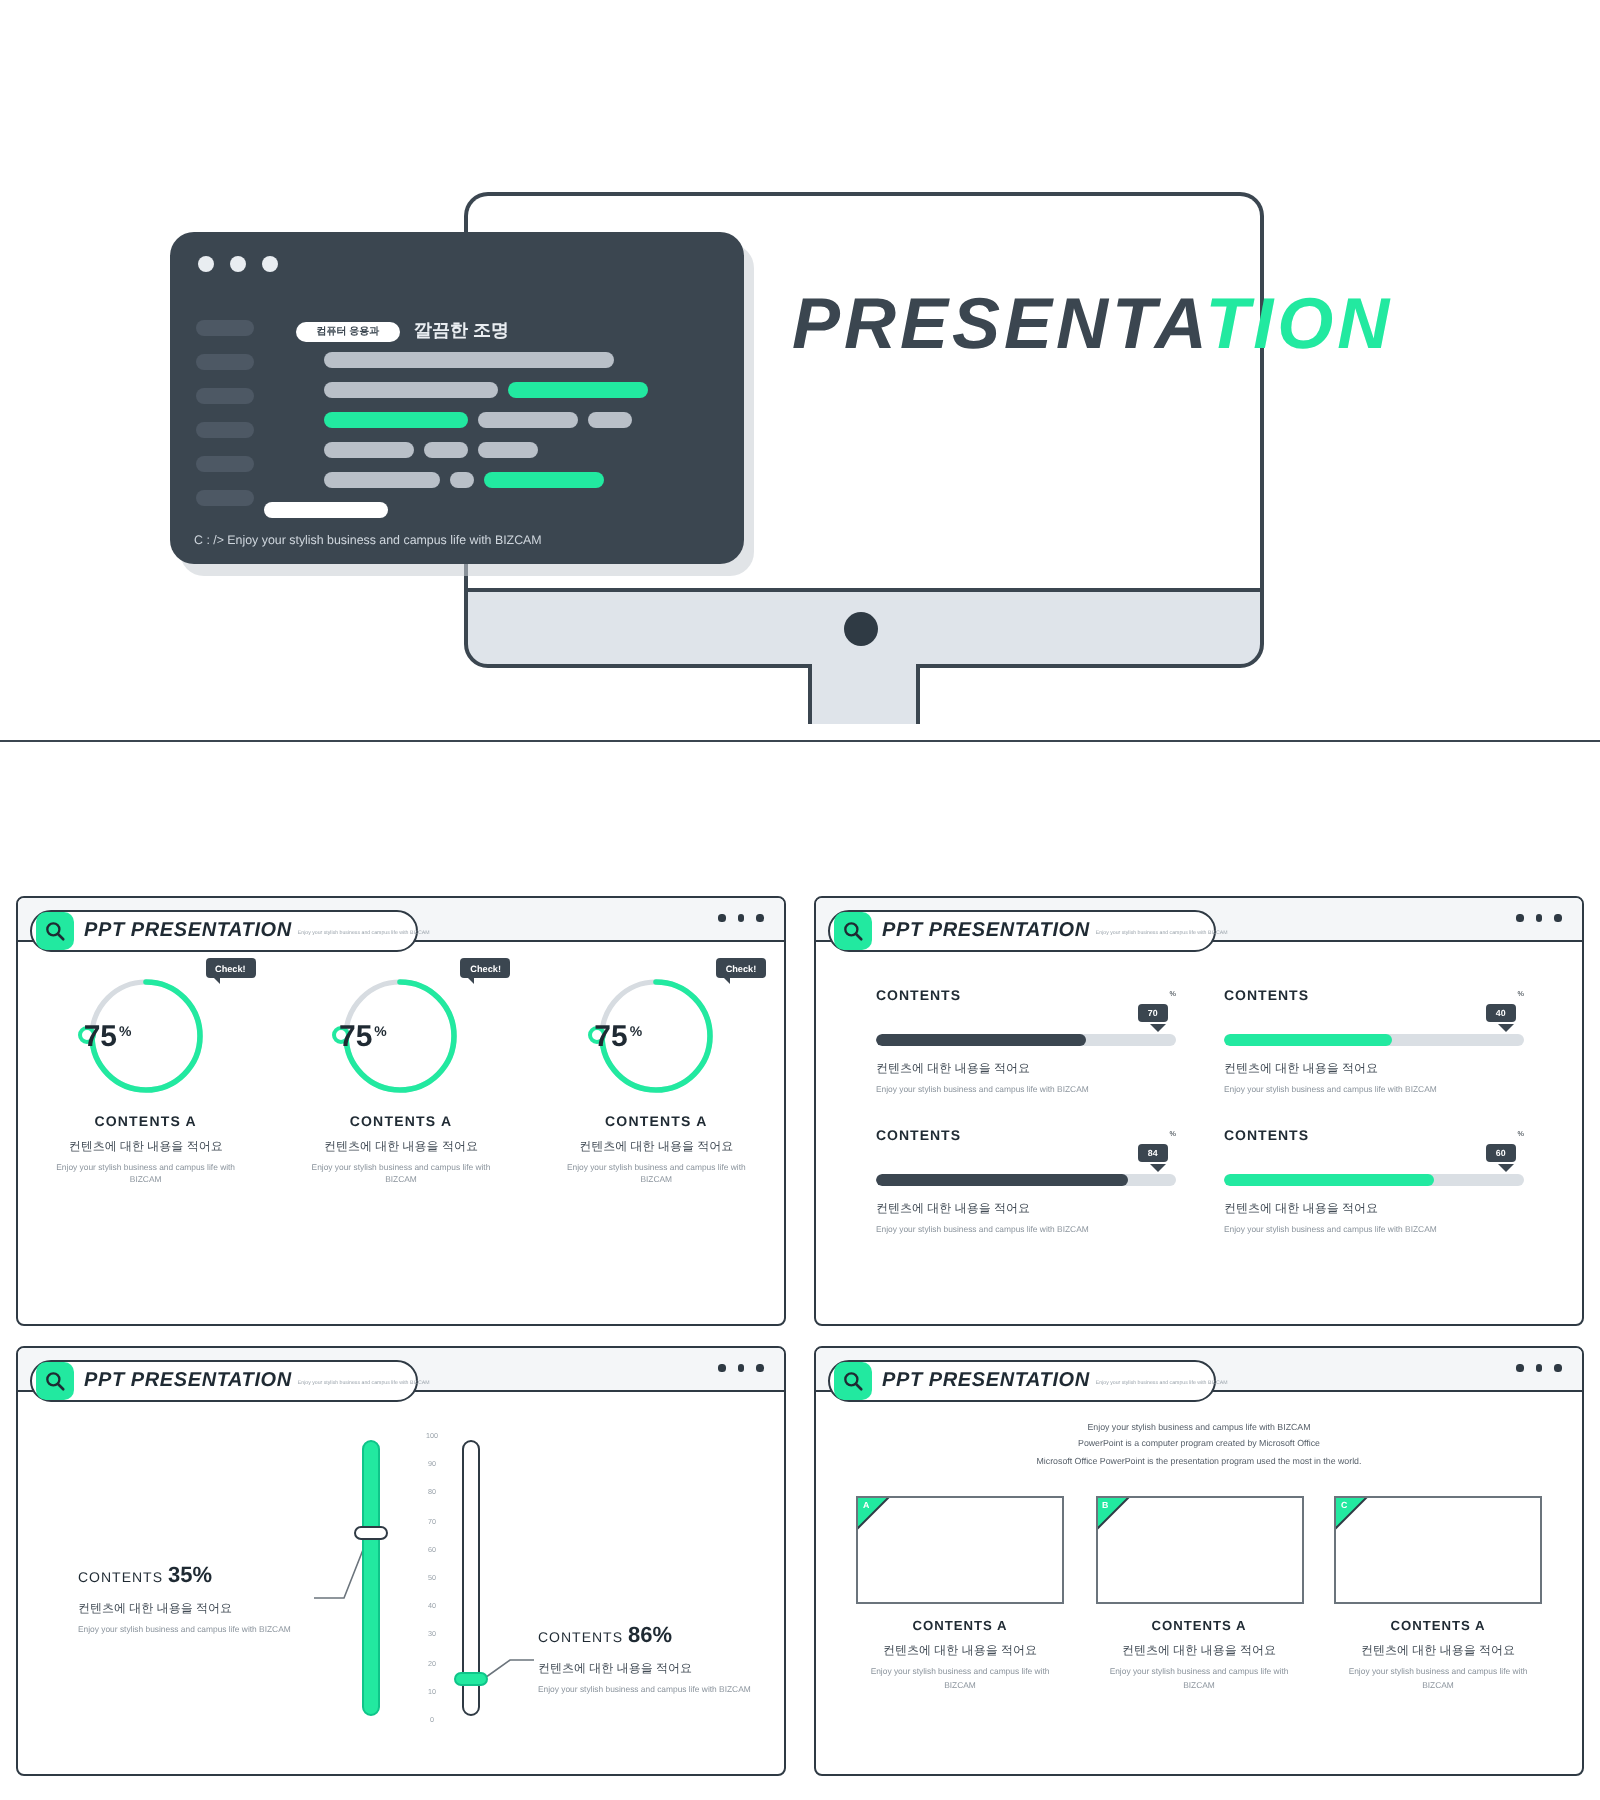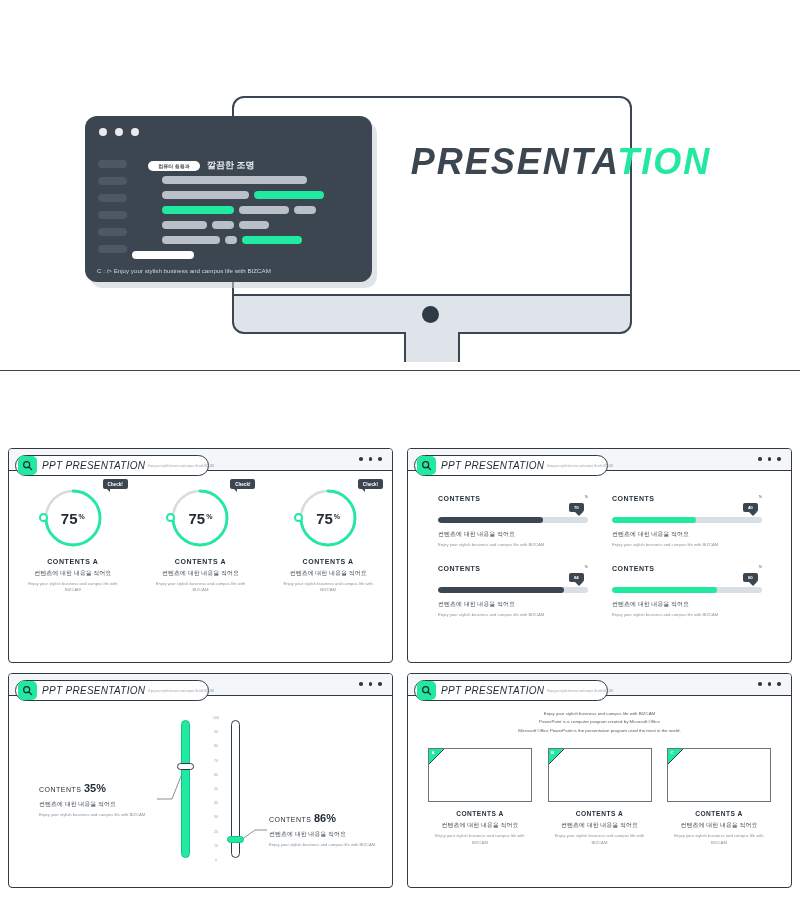--- a/index.html
+++ b/index.html
@@ -33,21 +33,21 @@
     position:absolute; left:172px; top:236px; width:56px; height:30px;
     background:#dfe4ea; border-left:2.5px solid #3b4650; border-right:2.5px solid #3b4650;
   }
 
   .ppt-title{
     position:absolute; left:396px; top:132px; width:330px;
     font-weight:bold; font-style:italic; color:#3b4650;
     letter-spacing:2px; line-height:1;
   }
   .ppt-title .l1{ font-size:60px; display:block; }
-  .ppt-title .l2{ font-size:36px; display:block; margin-top:12px; white-space:nowrap;text-align:center; }
+  .ppt-title .l2{ font-size:36px; display:block; margin-top:12px; white-space:nowrap; }
   .ppt-title .l2 .accent{ color:#22e9a0; }
 
   
   .terminal{
     position:absolute; left:85px; top:116px; width:287px; height:166px;
     background:#3b4650; border-radius:12px;
     box-shadow:5px 6px 0 rgba(200,205,212,.55);
   }
   .t-dots{ position:absolute; left:14px; top:12px; display:flex; gap:8px; }
   .t-dots i{ width:8px; height:8px; border-radius:50%; background:#e9edf1; display:block; }
@@ -95,37 +95,37 @@
     position:absolute; left:6px; top:6px; height:21px; width:194px;
     background:#fff; border:1.6px solid #2f3a44; border-radius:11px;
     display:flex; align-items:center; padding-left:2px;
   }
   .s-mag{
     width:19px; height:19px; border-radius:5px; background:#22e9a0;
     display:flex; align-items:center; justify-content:center; flex:0 0 auto;
   }
   .s-mag svg{ display:block; }
   .s-stitle{
-    font-size:10px; font-weight:normal; font-style:italic; color:#1f2a33;
+    font-size:10px; font-weight:bold; font-style:italic; color:#1f2a33;
     margin-left:5px; letter-spacing:.3px; white-space:nowrap;
   }
   .s-ssub{
     font-size:2.6px; color:#9aa3ab; margin-left:3px; white-space:nowrap;
     line-height:1; align-self:center; margin-top:3px;
   }
   .s-body{ position:absolute; left:0; top:22px; width:100%; bottom:0; }
 
   
   .donuts{ position:absolute; left:0; top:16px; width:100%; display:flex; justify-content:space-around; }
   .donut-col{ width:118px; text-align:center; position:relative; }
   .donut-wrap{ position:relative; width:62px; height:62px; margin:0 auto; }
   .donut-wrap svg{ display:block; }
   .donut-val{
     position:absolute; left:0; top:0; width:62px; height:62px;
-    display:flex; align-items:center; justify-content:center;
+    display:flex; align-items:center; 
     font-size:15px; font-weight:bold; color:#1f2a33;
   }
   .donut-val sup{ font-size:7px; font-weight:bold; margin-left:1px; top:-2px; position:relative; }
   .donut-knob{
     position:absolute; left:-3px; top:26px; width:9px; height:9px; border-radius:50%;
     background:#fff; border:2px solid #22e9a0;
   }
   .check-badge{
     position:absolute; right:4px; top:-8px;
     background:#3b4650; color:#fff; font-size:4.6px; font-weight:bold;

